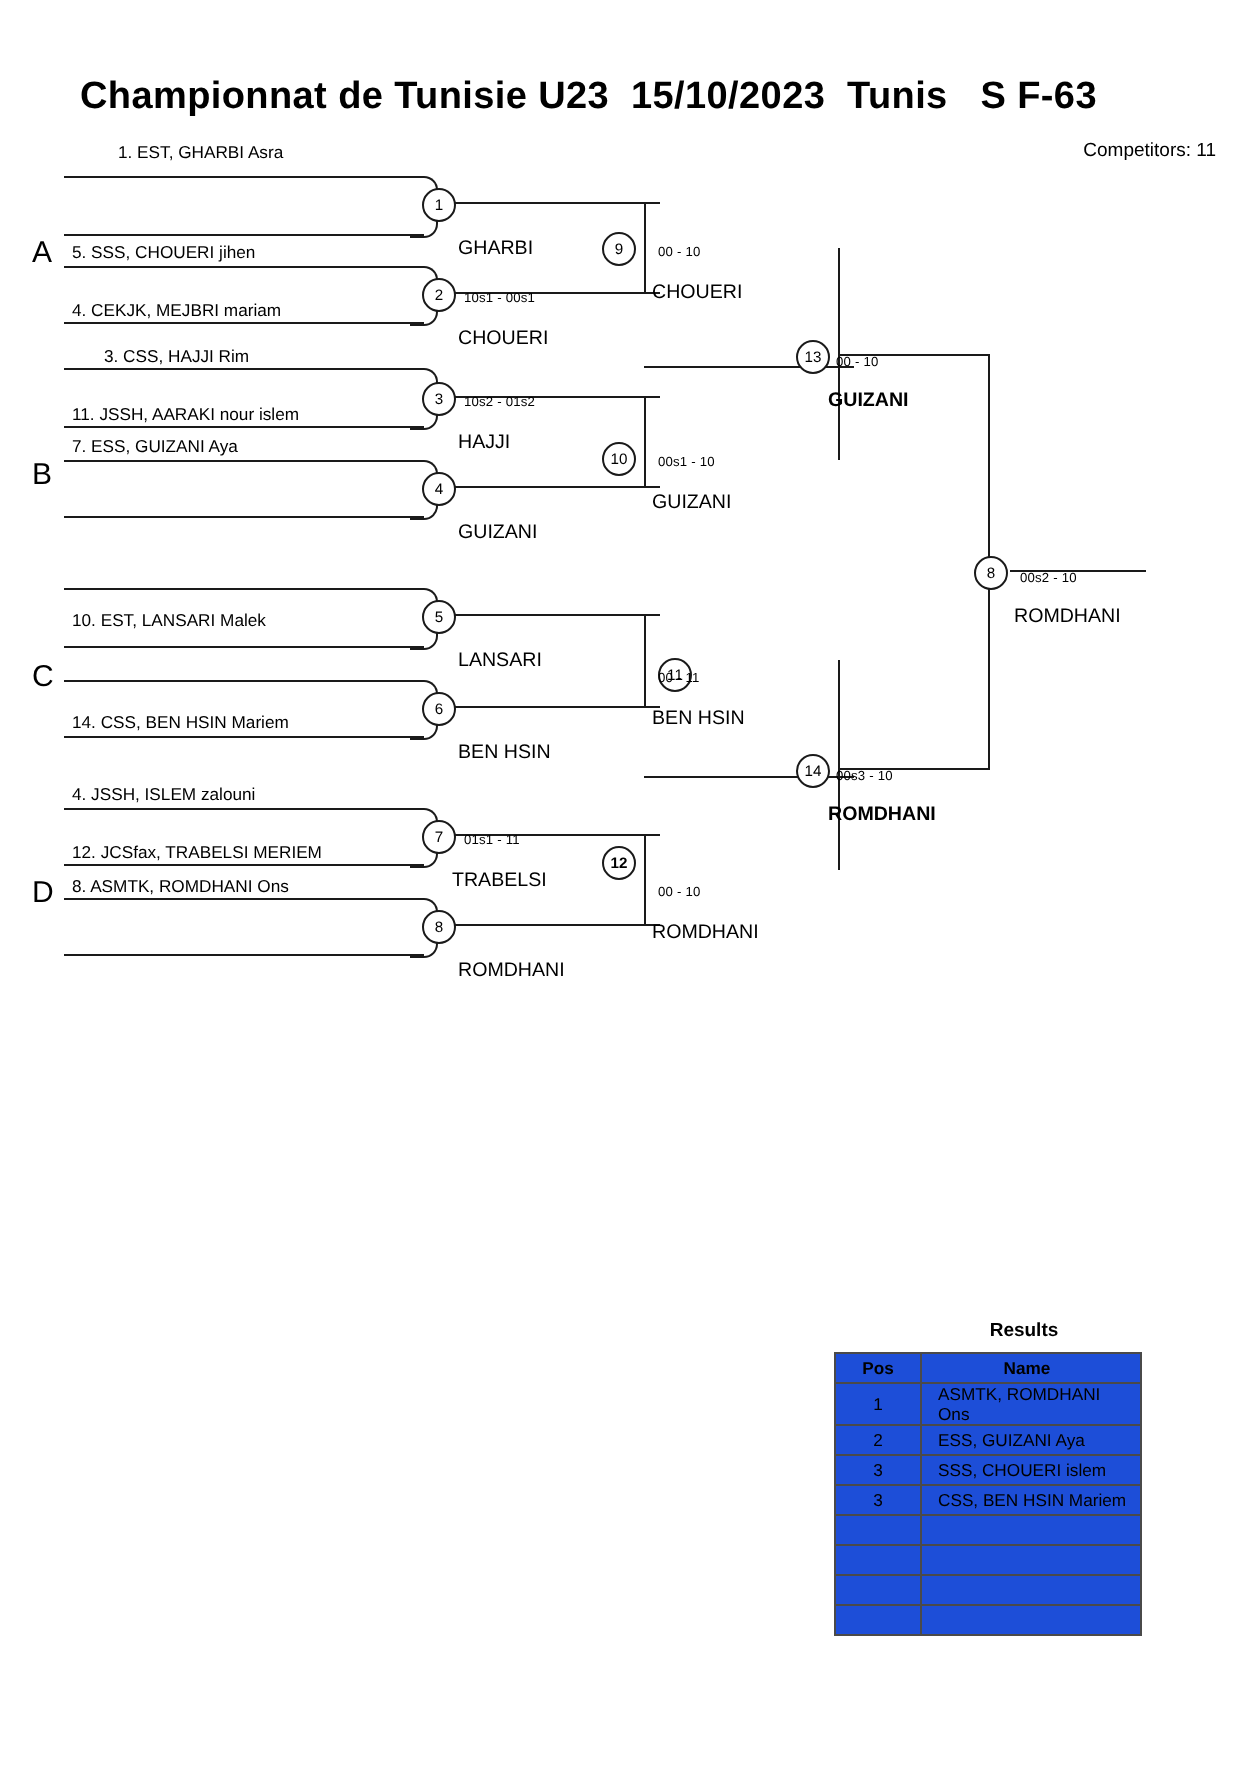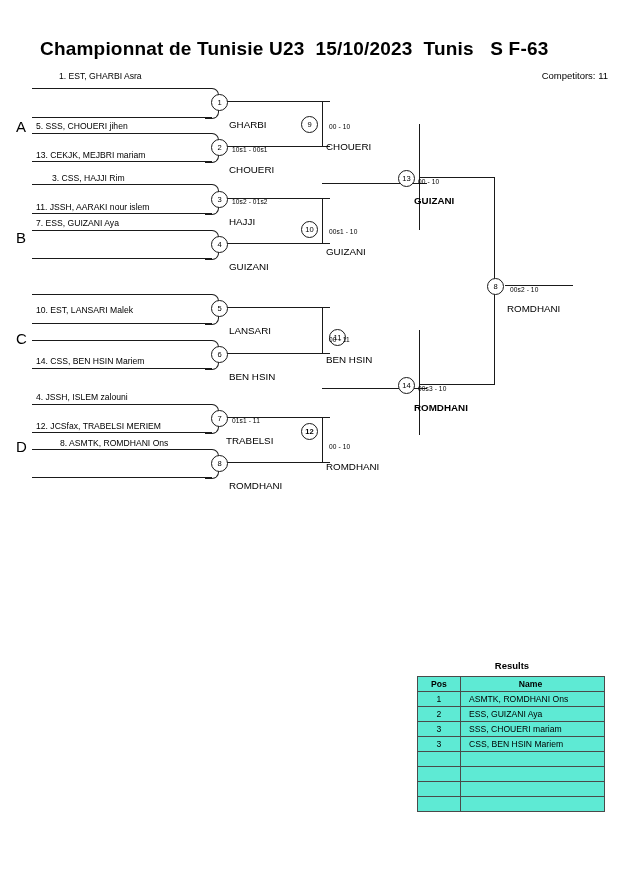--- a/index.html
+++ b/index.html
@@ -104,22 +104,22 @@
     position: absolute;
     font-size: 9.5px;
     font-weight: bold;
     text-align: center;
     width: 190px;
   }
   .results-table {
     position: absolute;
     border-collapse: collapse;
     border: 1.6px solid #000;
-    background: #5eead4;
-    width: 188px;
+    background: #1d4ed8;
+    width: 154px;
   }
   .results-table th,
   .results-table td {
     border: 1px solid #4a4a4a;
     font-size: 8.6px;
     font-weight: normal;
     height: 14px;
     padding: 0 4px;
   }
   .results-table th { font-weight: bold; text-align: center; }
@@ -141,21 +141,21 @@
   <div class="group-letter" style="left:16px; top:438px;">D</div>
 
   <div class="hline" style="left:32px; top:88px;  width:180px;"></div>
   <div class="hline" style="left:32px; top:117px; width:180px;"></div>
   <div class="seed" style="left:36px; top:71px;margin-left:23px;">1. EST, GHARBI Asra</div>
   <div class="seed" style="left:36px; top:105px;"></div>
 
   <div class="hline" style="left:32px; top:133px; width:180px;"></div>
   <div class="hline" style="left:32px; top:161px; width:180px;"></div>
   <div class="seed" style="left:36px; top:121px;">5. SSS, CHOUERI jihen</div>
-  <div class="seed" style="left:36px; top:150px;">13. CEKJK, MEJBRI mariam</div>
+  <div class="seed" style="left:36px; top:150px;">4. CEKJK, MEJBRI mariam</div>
 
   <div class="hline" style="left:32px; top:184px; width:180px;"></div>
   <div class="hline" style="left:32px; top:213px; width:180px;"></div>
   <div class="seed" style="left:52px; top:173px;">3. CSS, HAJJI Rim</div>
   <div class="seed" style="left:36px; top:202px;">11. JSSH, AARAKI nour islem</div>
 
   <div class="hline" style="left:32px; top:230px; width:180px;"></div>
   <div class="hline" style="left:32px; top:258px; width:180px;"></div>
   <div class="seed" style="left:36px; top:218px;">7. ESS, GUIZANI Aya</div>
   <div class="seed" style="left:36px; top:247px;"></div>
@@ -170,21 +170,21 @@
   <div class="seed" style="left:36px; top:328px;"></div>
   <div class="seed" style="left:36px; top:356px;">14. CSS, BEN HSIN Mariem</div>
 
   <div class="hline" style="left:32px; top:404px; width:180px;"></div>
   <div class="hline" style="left:32px; top:432px; width:180px;"></div>
   <div class="seed" style="left:36px; top:392px;">4. JSSH, ISLEM zalouni</div>
   <div class="seed" style="left:36px; top:421px;">12. JCSfax, TRABELSI MERIEM</div>
 
   <div class="hline" style="left:32px; top:449px; width:180px;"></div>
   <div class="hline" style="left:32px; top:477px; width:180px;"></div>
-  <div class="seed" style="left:36px; top:438px;margin-left:24px;">8. ASMTK, ROMDHANI Ons</div>
+  <div class="seed" style="left:36px; top:438px;">8. ASMTK, ROMDHANI Ons</div>
   <div class="seed" style="left:36px; top:466px;"></div>
 
   <div class="elbow" style="left:205px; top:88px;  width:13px; height:29px;"></div>
   <div class="elbow" style="left:205px; top:133px; width:13px; height:28px;"></div>
   <div class="elbow" style="left:205px; top:184px; width:13px; height:29px;"></div>
   <div class="elbow" style="left:205px; top:230px; width:13px; height:28px;"></div>
   <div class="elbow" style="left:205px; top:294px; width:13px; height:29px;"></div>
   <div class="elbow" style="left:205px; top:340px; width:13px; height:28px;"></div>
   <div class="elbow" style="left:205px; top:404px; width:13px; height:28px;"></div>
   <div class="elbow" style="left:205px; top:449px; width:13px; height:28px;"></div>
@@ -292,21 +292,21 @@
       <tr>
         <td class="col-pos">1</td>
         <td class="col-name">ASMTK, ROMDHANI Ons</td>
       </tr>
       <tr>
         <td class="col-pos">2</td>
         <td class="col-name">ESS, GUIZANI Aya</td>
       </tr>
       <tr>
         <td class="col-pos">3</td>
-        <td class="col-name">SSS, CHOUERI mariam</td>
+        <td class="col-name">SSS, CHOUERI islem</td>
       </tr>
       <tr>
         <td class="col-pos">3</td>
         <td class="col-name">CSS, BEN HSIN Mariem</td>
       </tr>
       <tr>
         <td class="col-pos"></td>
         <td class="col-name"></td>
       </tr>
       <tr>

